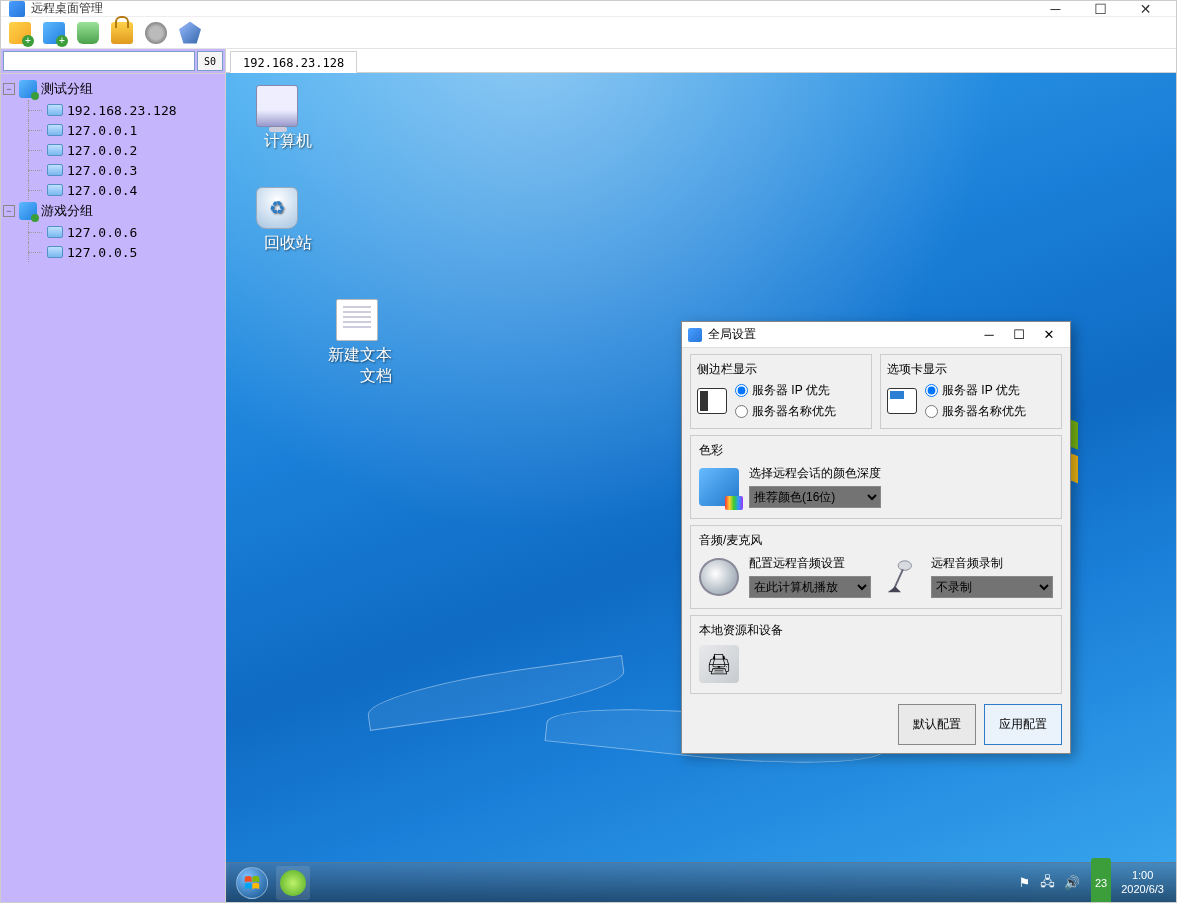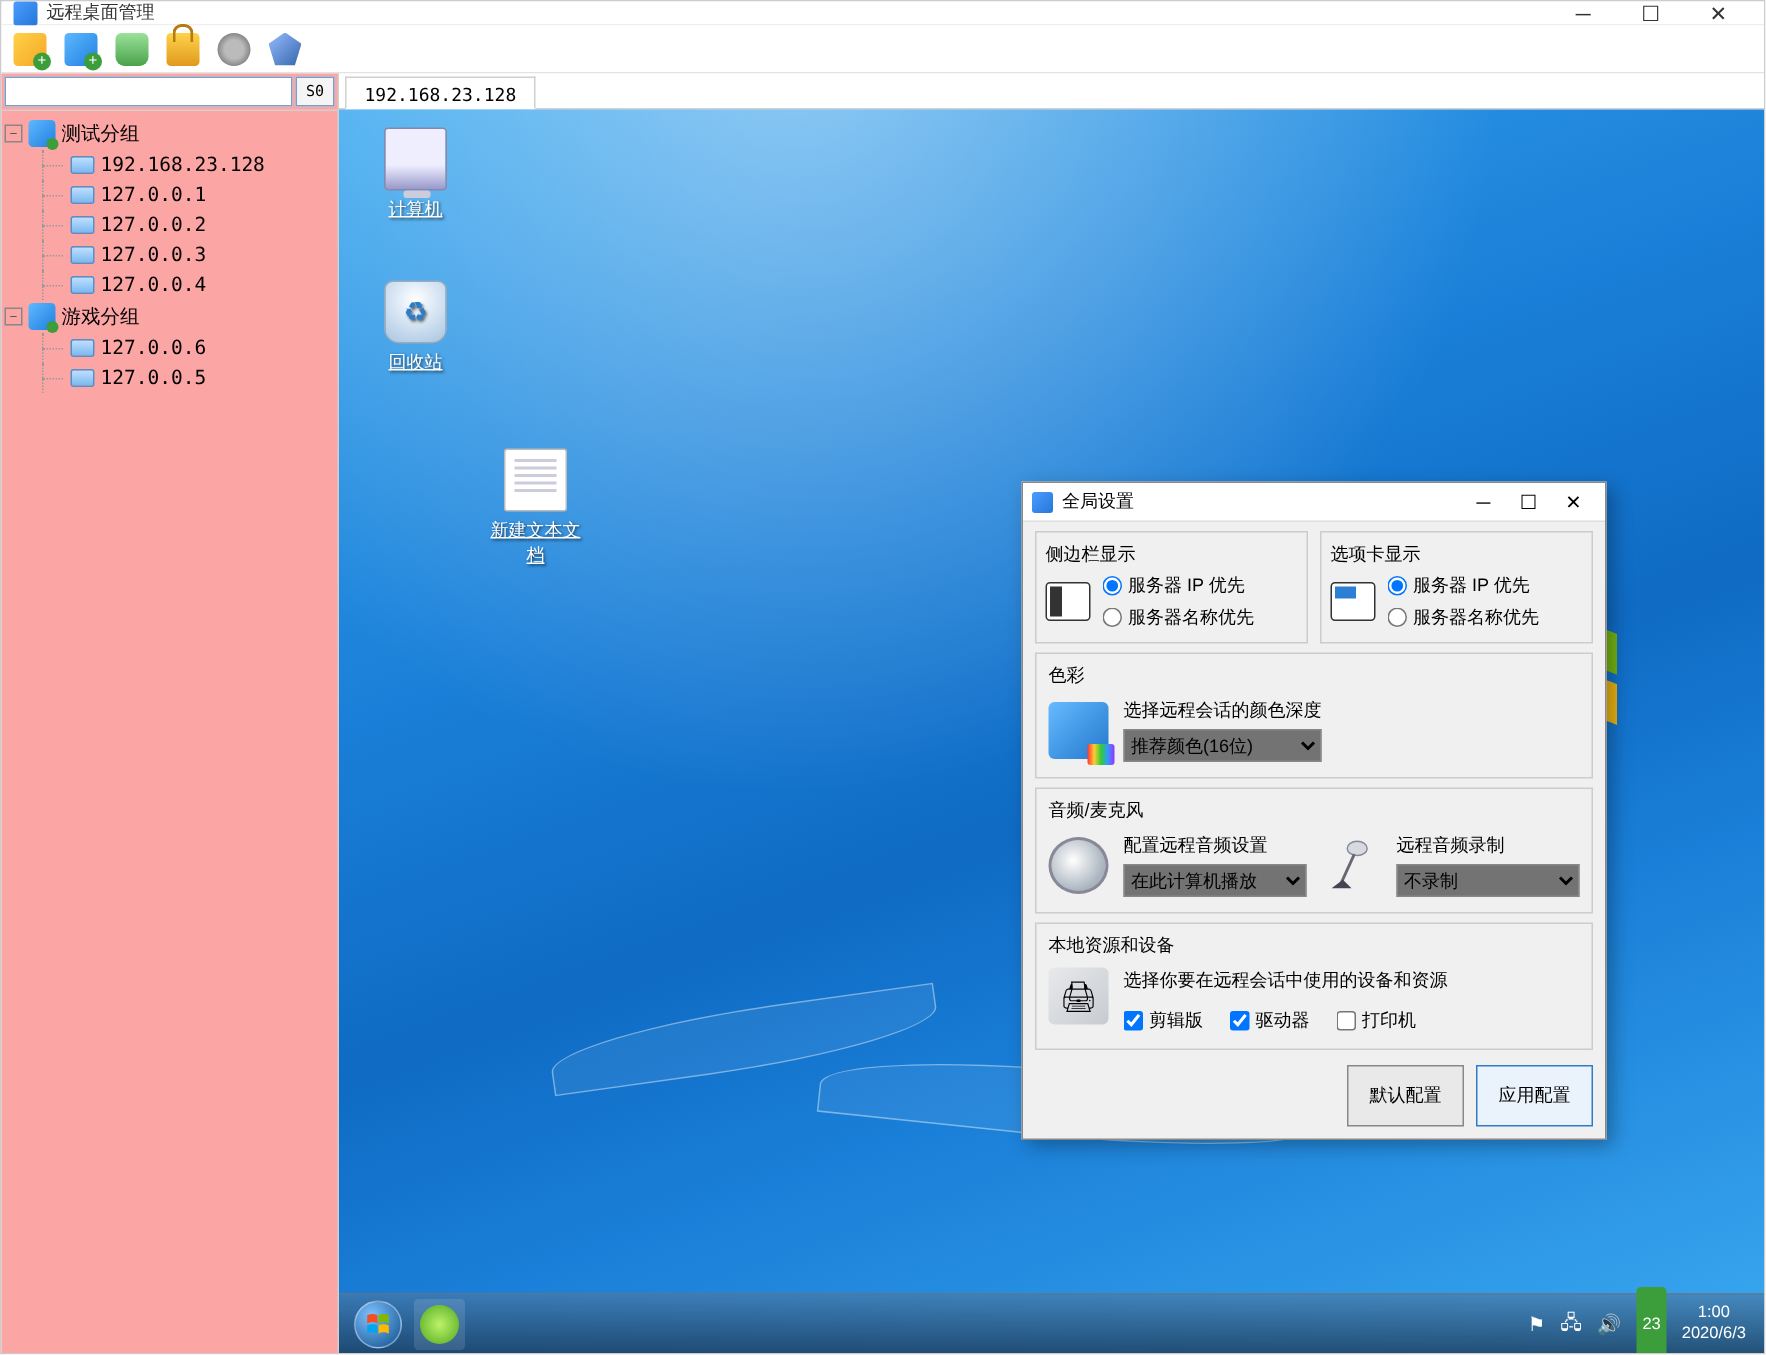--- a/index.html
+++ b/index.html
@@ -22,21 +22,21 @@
 .ico-monitor { background: linear-gradient(135deg,#5fb9ff,#1e7fe0); }
 .ico-monitor::after { content:"+"; position:absolute; right:-3px; bottom:-3px; background:#3b9e3b; color:#fff; width:12px; height:12px; border-radius:50%; font-size:10px; line-height:12px; text-align:center; }
 .ico-db { background: linear-gradient(180deg,#9be29b,#4aa24a); border-radius: 4px 4px 6px 6px; }
 .ico-lock { background: linear-gradient(180deg,#ffd24a,#e09a1e); border-radius: 3px; }
 .ico-lock::before { content:""; position:absolute; top:-6px; left:4px; width:10px; height:10px; border:2px solid #b57a10; border-bottom:none; border-radius:6px 6px 0 0; }
 .ico-gear { background: radial-gradient(circle,#bbb 40%,#888 70%); border-radius:50%; }
 .ico-gem { background: linear-gradient(135deg,#9bf,#36a); clip-path: polygon(50% 0,100% 35%,80% 100%,20% 100%,0 35%); }
 
 
 .main-area { flex: 1; display: flex; min-height: 0; }
-.sidebar { width: 225px; border-right: 1px solid #d0d0d0; display: flex; flex-direction: column; background: #fca5a5; }
+.sidebar { width: 225px; border-right: 1px solid #d0d0d0; display: flex; flex-direction: column; background: #c4b5fd; }
 .search-row { display: flex; padding: 2px; border-bottom: 1px solid #d0d0d0; }
 .search-input { flex: 1; height: 20px; border: 1px solid #7a9ec7; font-size: 12px; padding: 0 4px; font-family: "SimSun", monospace; }
 .search-btn { width: 26px; height: 20px; border: 1px solid #7a9ec7; margin-left: 2px; background: #f5f5f5; font-size: 10px; font-family: "SimSun", monospace; }
 
 
 .tree { flex: 1; padding: 4px 2px; font-size: 13px; overflow: auto; }
 .tree-group { }
 .tree-group-header { display: flex; align-items: center; height: 22px; }
 .tree-toggle { width: 12px; height: 12px; border: 1px solid #888; font-size: 9px; line-height: 10px; text-align: center; margin-right: 4px; color: #555; }
 .tree-group-icon { width: 18px; height: 18px; background: linear-gradient(135deg,#5fb9ff,#1e7fe0); border-radius: 3px; margin-right: 4px; position:relative; }
@@ -53,21 +53,21 @@
 .content { flex: 1; display: flex; flex-direction: column; background: #fff; }
 .tab-bar { height: 24px; display: flex; align-items: flex-end; padding: 0 4px; border-bottom: 1px solid #d0d0d0; }
 .tab { height: 22px; padding: 0 12px; border: 1px solid #fff; border-bottom: 1px solid #d0d0d0; font-family: "SimSun", monospace; font-size: 12px; line-height: 22px; background: #fff; margin-bottom: -1px; }
 .tab.active { border: 1px solid #d0d0d0; border-bottom: 1px solid #fff; }
 
 
 .remote-view { flex: 1; position: relative; background: linear-gradient(160deg,#3aa8f0 0%,#1a7fd8 35%,#0f6bc4 55%,#1a7fd8 70%,#3aa8f0 100%); overflow: hidden; }
 .light-ray { position:absolute; left:-10%; top:-30%; width:120%; height:120%; background: radial-gradient(ellipse at 35% 20%, rgba(255,255,255,0.45) 0%, rgba(255,255,255,0) 45%); pointer-events:none; }
 
 
-.desk-icon { position: absolute; width: 70px; text-align: center; color: #fff; font-size: 12px; text-shadow: 1px 1px 2px rgba(0,0,0,0.6); text-decoration: underline; }
+.desk-icon { position: absolute; width: 70px; text-align: right; color: #fff; font-size: 16px; text-shadow: 1px 1px 2px rgba(0,0,0,0.6); }
 .desk-icon .pic { width: 42px; height: 42px; margin: 0 auto 4px; }
 .pic-computer { background: linear-gradient(180deg,#eef 60%,#99c 100%); border:1px solid #88a; border-radius:3px; position:relative; }
 .pic-computer::after { content:""; position:absolute; bottom:-6px; left:12px; width:18px; height:5px; background:#ccd; border-radius:2px; }
 .pic-recycle { background: radial-gradient(circle at 50% 30%, #fff 0%, #dbe8f5 40%, #a8c5e0 100%); border-radius: 6px 6px 10px 10px; border:1px solid #9ab; position:relative; }
 .pic-recycle::before { content:"♻"; position:absolute; inset:0; display:flex; align-items:center; justify-content:center; color:#2a7ec9; font-size:18px; }
 .pic-textdoc { background: #fff; border:1px solid #bbb; border-radius:2px; position:relative; }
 .pic-textdoc::before { content:""; position:absolute; top:6px; left:6px; right:6px; height:2px; background:#ccd; box-shadow: 0 5px 0 #ccd, 0 10px 0 #ccd, 0 15px 0 #ccd, 0 20px 0 #ccd; }
 
 
 .win-logo-big { position:absolute; right:90px; top:340px; width:80px; height:80px; opacity:0.9; }
@@ -330,37 +330,20 @@
                   <div class="sec-text">远程音频录制</div>
                   <select class="combo" style="min-width:100px;"><option>不录制</option></select>
                 </div>
               </div>
             </div>
 
             <div class="section">
               <div class="sec-title">本地资源和设备</div>
               <div class="sec-body" style="align-items:flex-start;">
                 <div class="sec-icon devices-ico"></div>
-                <div class="sec-col" style="flex:1;">
-                  <div class="sec-text">选择你要在远程会话中使用的设备和资源</div>
-                  <div class="check-row">
-                    <label>
-                        <input type="checkbox" checked="" style="">
-                        <span>剪辑版</span>
-                      </label>
-                    <label>
-                        <input type="checkbox" checked="" style="">
-                        <span>驱动器</span>
-                      </label>
-                    <label>
-                        <input type="checkbox" style="">
-                        <span>打印机</span>
-                      </label>
-                  </div>
-                </div>
               </div>
             </div>
 
             <div class="dlg-buttons">
               <button>默认配置</button>
               <button class="primary">应用配置</button>
             </div>
           </div>
         </div>
 

